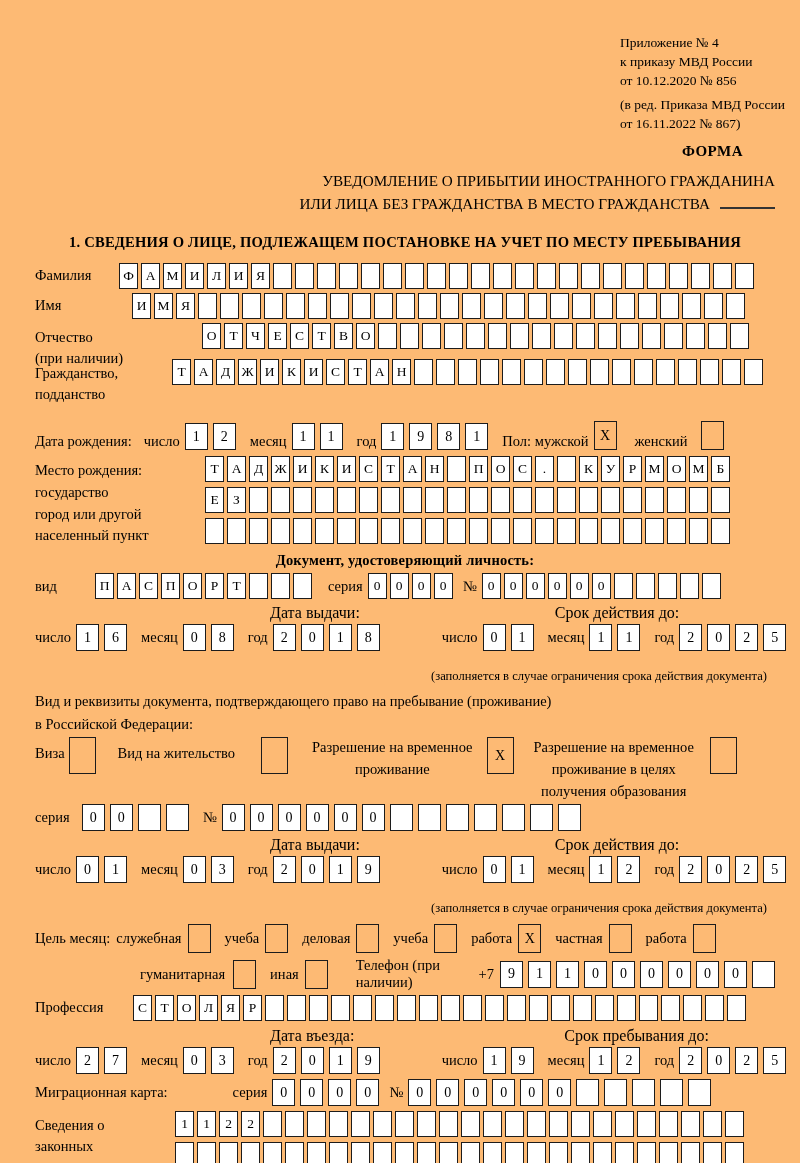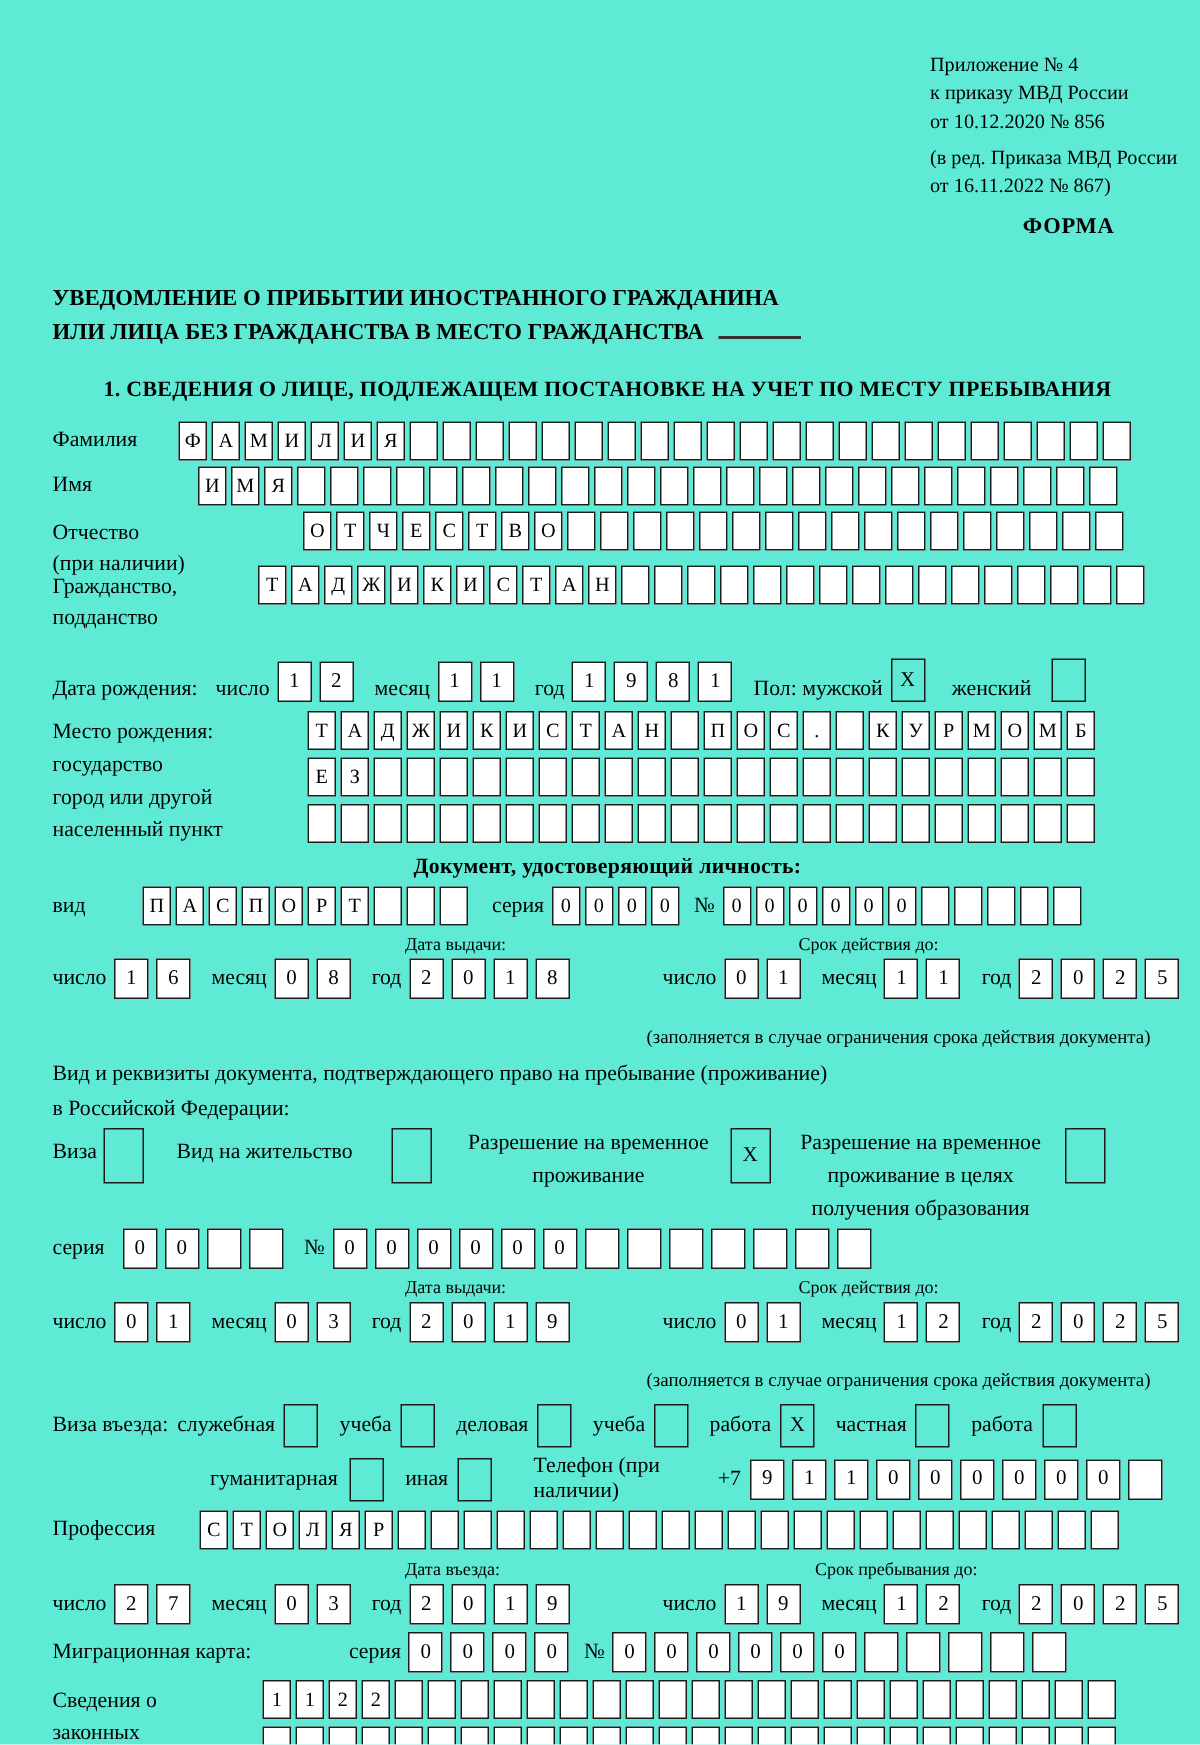--- a/index.html
+++ b/index.html
@@ -1,45 +1,45 @@
 <!DOCTYPE html>
 <html><head>
 <meta charset="utf-8">
 <style>
   html,body{margin:0;padding:0;background:#ffffff;}
   .page{
     width:800px;height:1163px;box-sizing:border-box;overflow:hidden;
-    padding:34px 25px 0 35px;background:#5eead4;color:#000;
+    padding:34px 25px 0 35px;background:#fdba74;color:#000;
     font-family:"Liberation Serif","DejaVu Serif",serif;font-size:14.5px;
     position:relative;
   }
   .appendix{margin-left:585px;font-size:13.5px;line-height:1.4;width:215px;}
   .appendix .gap{margin-top:5px;}
   .forma{text-align:right;padding-right:32px;font-weight:bold;font-size:15px;margin-top:10px;letter-spacing:.5px;}
-  .title{text-align:left;font-weight:bold;font-size:15.2px;line-height:1.5;margin-top:28px;}
+  .title{text-align:right;font-weight:normal;font-size:15.2px;line-height:1.5;margin-top:10px;}
   .blank{display:inline-block;width:55px;height:13px;border-bottom:2px solid #333;margin-left:10px;}
   .sec-head{text-align:center;font-weight:bold;font-size:14.6px;margin-top:18px;letter-spacing:.2px;}
   .frow{display:flex;align-items:flex-start;}
   .lbl{flex:0 0 auto;padding-top:4px;}
   .lbl2{line-height:1.45;padding-top:4px;}
   .cells{display:flex;gap:3px;flex-wrap:nowrap;}
   .cell{
     width:19px;height:26px;box-sizing:border-box;border:1.6px solid #1c1c1c;
     display:flex;align-items:center;justify-content:center;
     font-size:13.5px;flex:0 0 auto;background:#fff;
   }
   .dcells{gap:5px;}
   .dcell{width:23px;height:27px;font-size:14px;}
   .chk{width:23px;height:29px;box-sizing:border-box;border:1.6px solid #1c1c1c;
        display:flex;align-items:center;justify-content:center;font-size:14px;flex:0 0 auto;}
   .chkL{width:27px;height:37px;}
   .w{margin:0 5px 0 14px;}
   .w:first-child{margin-left:0;}
   .dgroup{display:flex;align-items:center;}
-  .dates-head{display:flex;font-size:12px;}
+  .dates-head{display:flex;font-size:16px;}
   .note{font-size:12.6px;text-align:right;padding-right:8px;margin-top:18px;}
   .intro{line-height:1.55;margin-top:6px;}
   .permit-row{display:flex;align-items:flex-start;margin-top:2px;}
   .permit-lbl{text-align:center;line-height:1.5;}
   .goal-row{display:flex;align-items:center;}
   .goal-row .glbl{margin:0 6px 0 14px;}
   .mt4{margin-top:4px;} .mt5{margin-top:5px;} .mt6{margin-top:6px;}
   .mt8{margin-top:8px;} .mt12{margin-top:12px;} .mt16{margin-top:16px;}
 </style>
 </head>
@@ -490,21 +490,21 @@
           <div class="cell dcell">2</div>
           <div class="cell dcell">0</div>
           <div class="cell dcell">2</div>
           <div class="cell dcell">5</div>
         </div>
     </div>
   </div>
   <div class="note">(заполняется в случае ограничения срока действия документа)</div>
 
   <div class="goal-row mt8">
-    <span>Виза въезда:</span>
+    <span>Цель месяц:</span>
     <span class="glbl" style="margin-left:6px">служебная</span>
     <div class="chk"></div>
     <span class="glbl">учеба</span>
     <div class="chk"></div>
     <span class="glbl">деловая</span>
     <div class="chk"></div>
     <span class="glbl">учеба</span>
     <div class="chk"></div>
     <span class="glbl">работа</span>
     <div class="chk">X</div>

